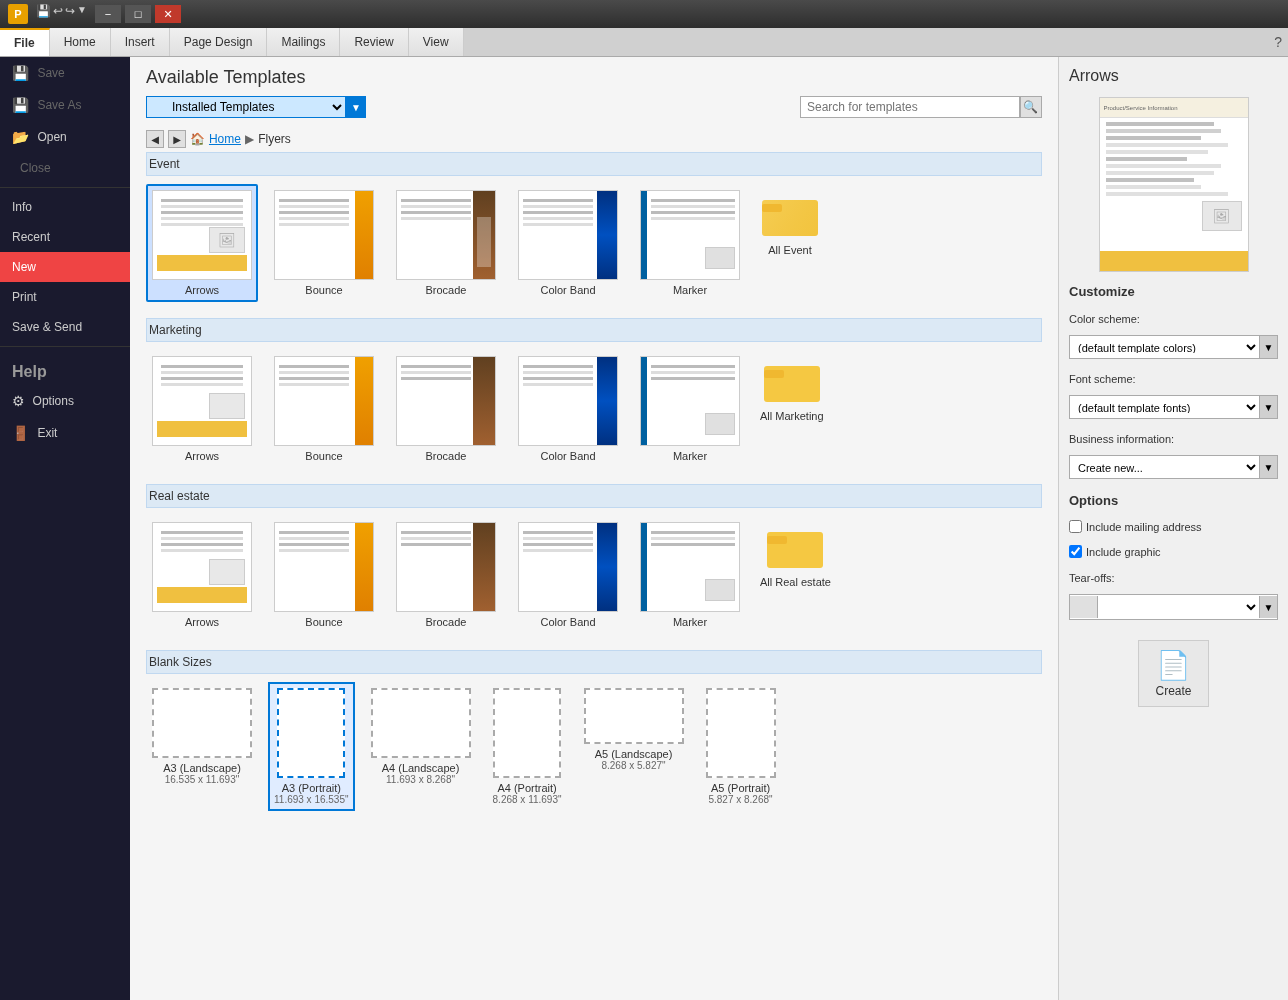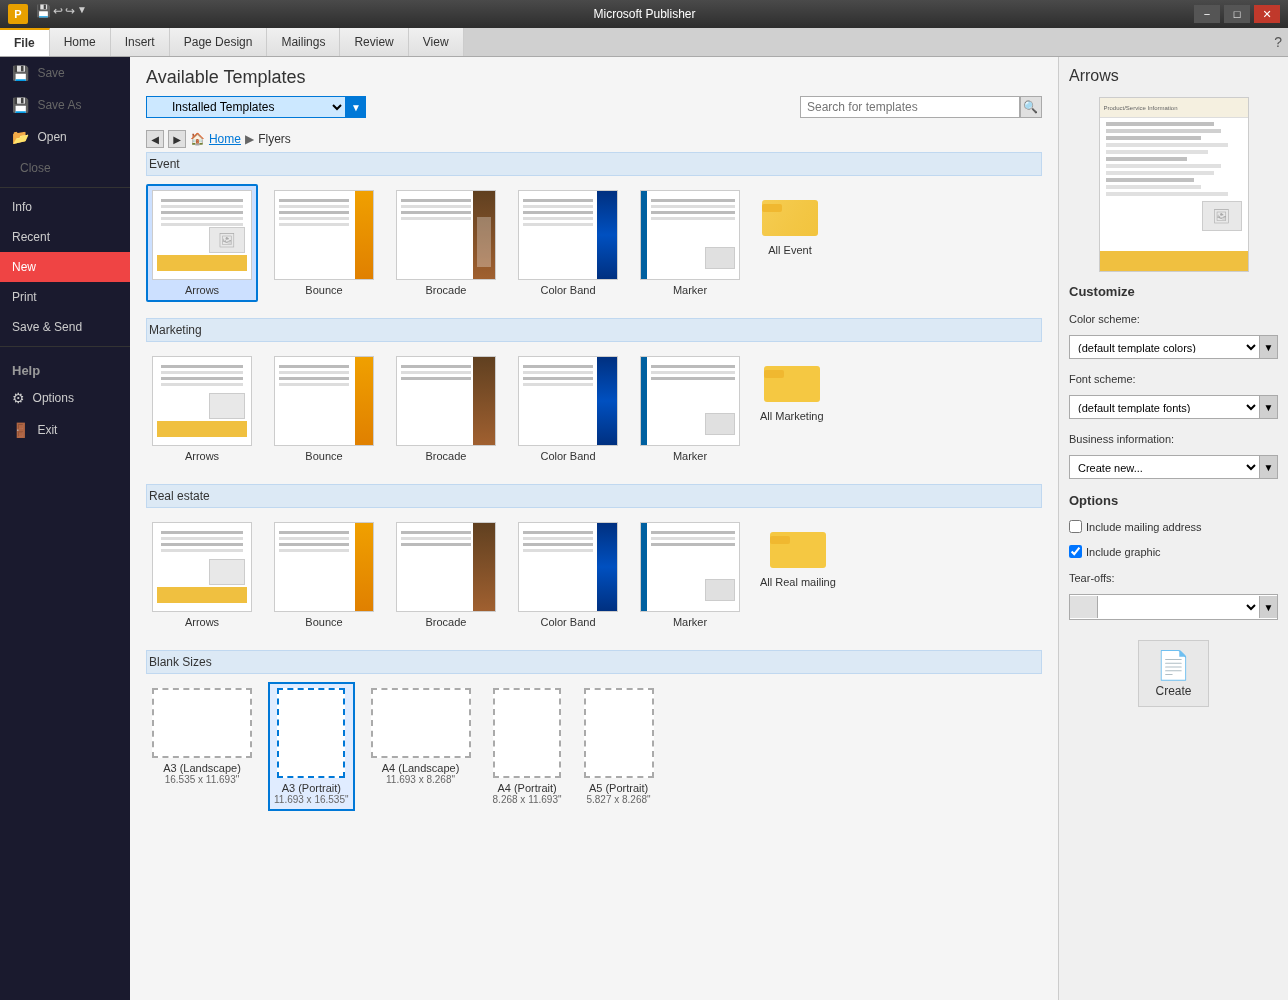--- a/index.html
+++ b/index.html
@@ -68,21 +68,21 @@
       padding: 8px 12px;
       cursor: pointer;
       font-size: 12px;
       display: flex;
       align-items: center;
       gap: 8px;
       color: #ccc;
     }
     .sidebar-item.active { background: #ef4444; color: #fff; }
     .sidebar-item.disabled { color: #666; cursor: default; }
-    .sidebar-section { padding: 12px 12px 4px; font-size: 13px; color: #999; font-weight: 600; }
+    .sidebar-section { padding: 12px 12px 4px; font-size: 16px; color: #999; font-weight: 600; }
     .sidebar-icon { font-size: 14px; }
     .sidebar-divider { height: 1px; background: #333; margin: 4px 0; }
 
     
     .content-area {
       flex: 1;
       background: #f5f5f5;
       overflow: hidden;
       display: flex;
       flex-direction: column;
@@ -463,21 +463,20 @@
 <body>
 
 <div class="title-bar">
   <div class="title-bar-qs">
     <div class="title-bar-icon">P</div>
     <span style="font-size:12px;color:#ccc;cursor:pointer;">💾</span>
     <span style="font-size:12px;color:#ccc;cursor:pointer;">↩</span>
     <span style="font-size:12px;color:#ccc;cursor:pointer;">↪</span>
     <span style="font-size:10px;color:#ccc;cursor:pointer;">▼</span>
   </div>
-  <div class="title-bar-title">Microsoft Publisher</div>
   <div class="title-bar-controls">
     <button class="title-bar-btn minimize">−</button>
     <button class="title-bar-btn maximize">□</button>
     <button class="title-bar-btn close">✕</button>
   </div>
 </div>
 
 <div class="ribbon">
   <div class="ribbon-tabs">
     <div class="ribbon-tab active">File</div>
@@ -826,21 +825,21 @@
           </div>
           <div class="template-label">Marker</div>
         </div>
         <div class="folder-item">
           <div class="folder-icon">
             <svg class="folder-svg" viewBox="0 0 56 48" fill="none" xmlns="http://www.w3.org/2000/svg">
               <rect x="0" y="10" width="56" height="36" rx="3" fill="#f5c842"></rect>
               <rect x="0" y="14" width="20" height="8" rx="2" fill="#f0b830"></rect>
             </svg>
           </div>
-          <div class="folder-label">All Real mailing</div>
+          <div class="folder-label">All Real estate</div>
         </div>
       </div>
 
       <div class="section-header">Blank Sizes</div>
       <div class="template-grid">
 
         <div class="blank-item">
           <div class="blank-thumb blank-a3-land"></div>
           <div class="blank-label">A3 (Landscape)</div>
           <div class="blank-sublabel">16.535 x 11.693"</div>
@@ -857,20 +856,25 @@
           <div class="blank-label">A4 (Landscape)</div>
           <div class="blank-sublabel">11.693 x 8.268"</div>
         </div>
 
         <div class="blank-item">
           <div class="blank-thumb blank-a3-port"></div>
           <div class="blank-label">A4 (Portrait)</div>
           <div class="blank-sublabel">8.268 x 11.693"</div>
         </div>
 
+        <div class="blank-item">
+          <div class="blank-thumb blank-a5-land"></div>
+          <div class="blank-label">A5 (Landscape)</div>
+          <div class="blank-sublabel">8.268 x 5.827"</div>
+        </div>
 
         <div class="blank-item">
           <div class="blank-thumb blank-a5-port"></div>
           <div class="blank-label">A5 (Portrait)</div>
           <div class="blank-sublabel">5.827 x 8.268"</div>
         </div>
       </div>
 
     </div>
   </div>

